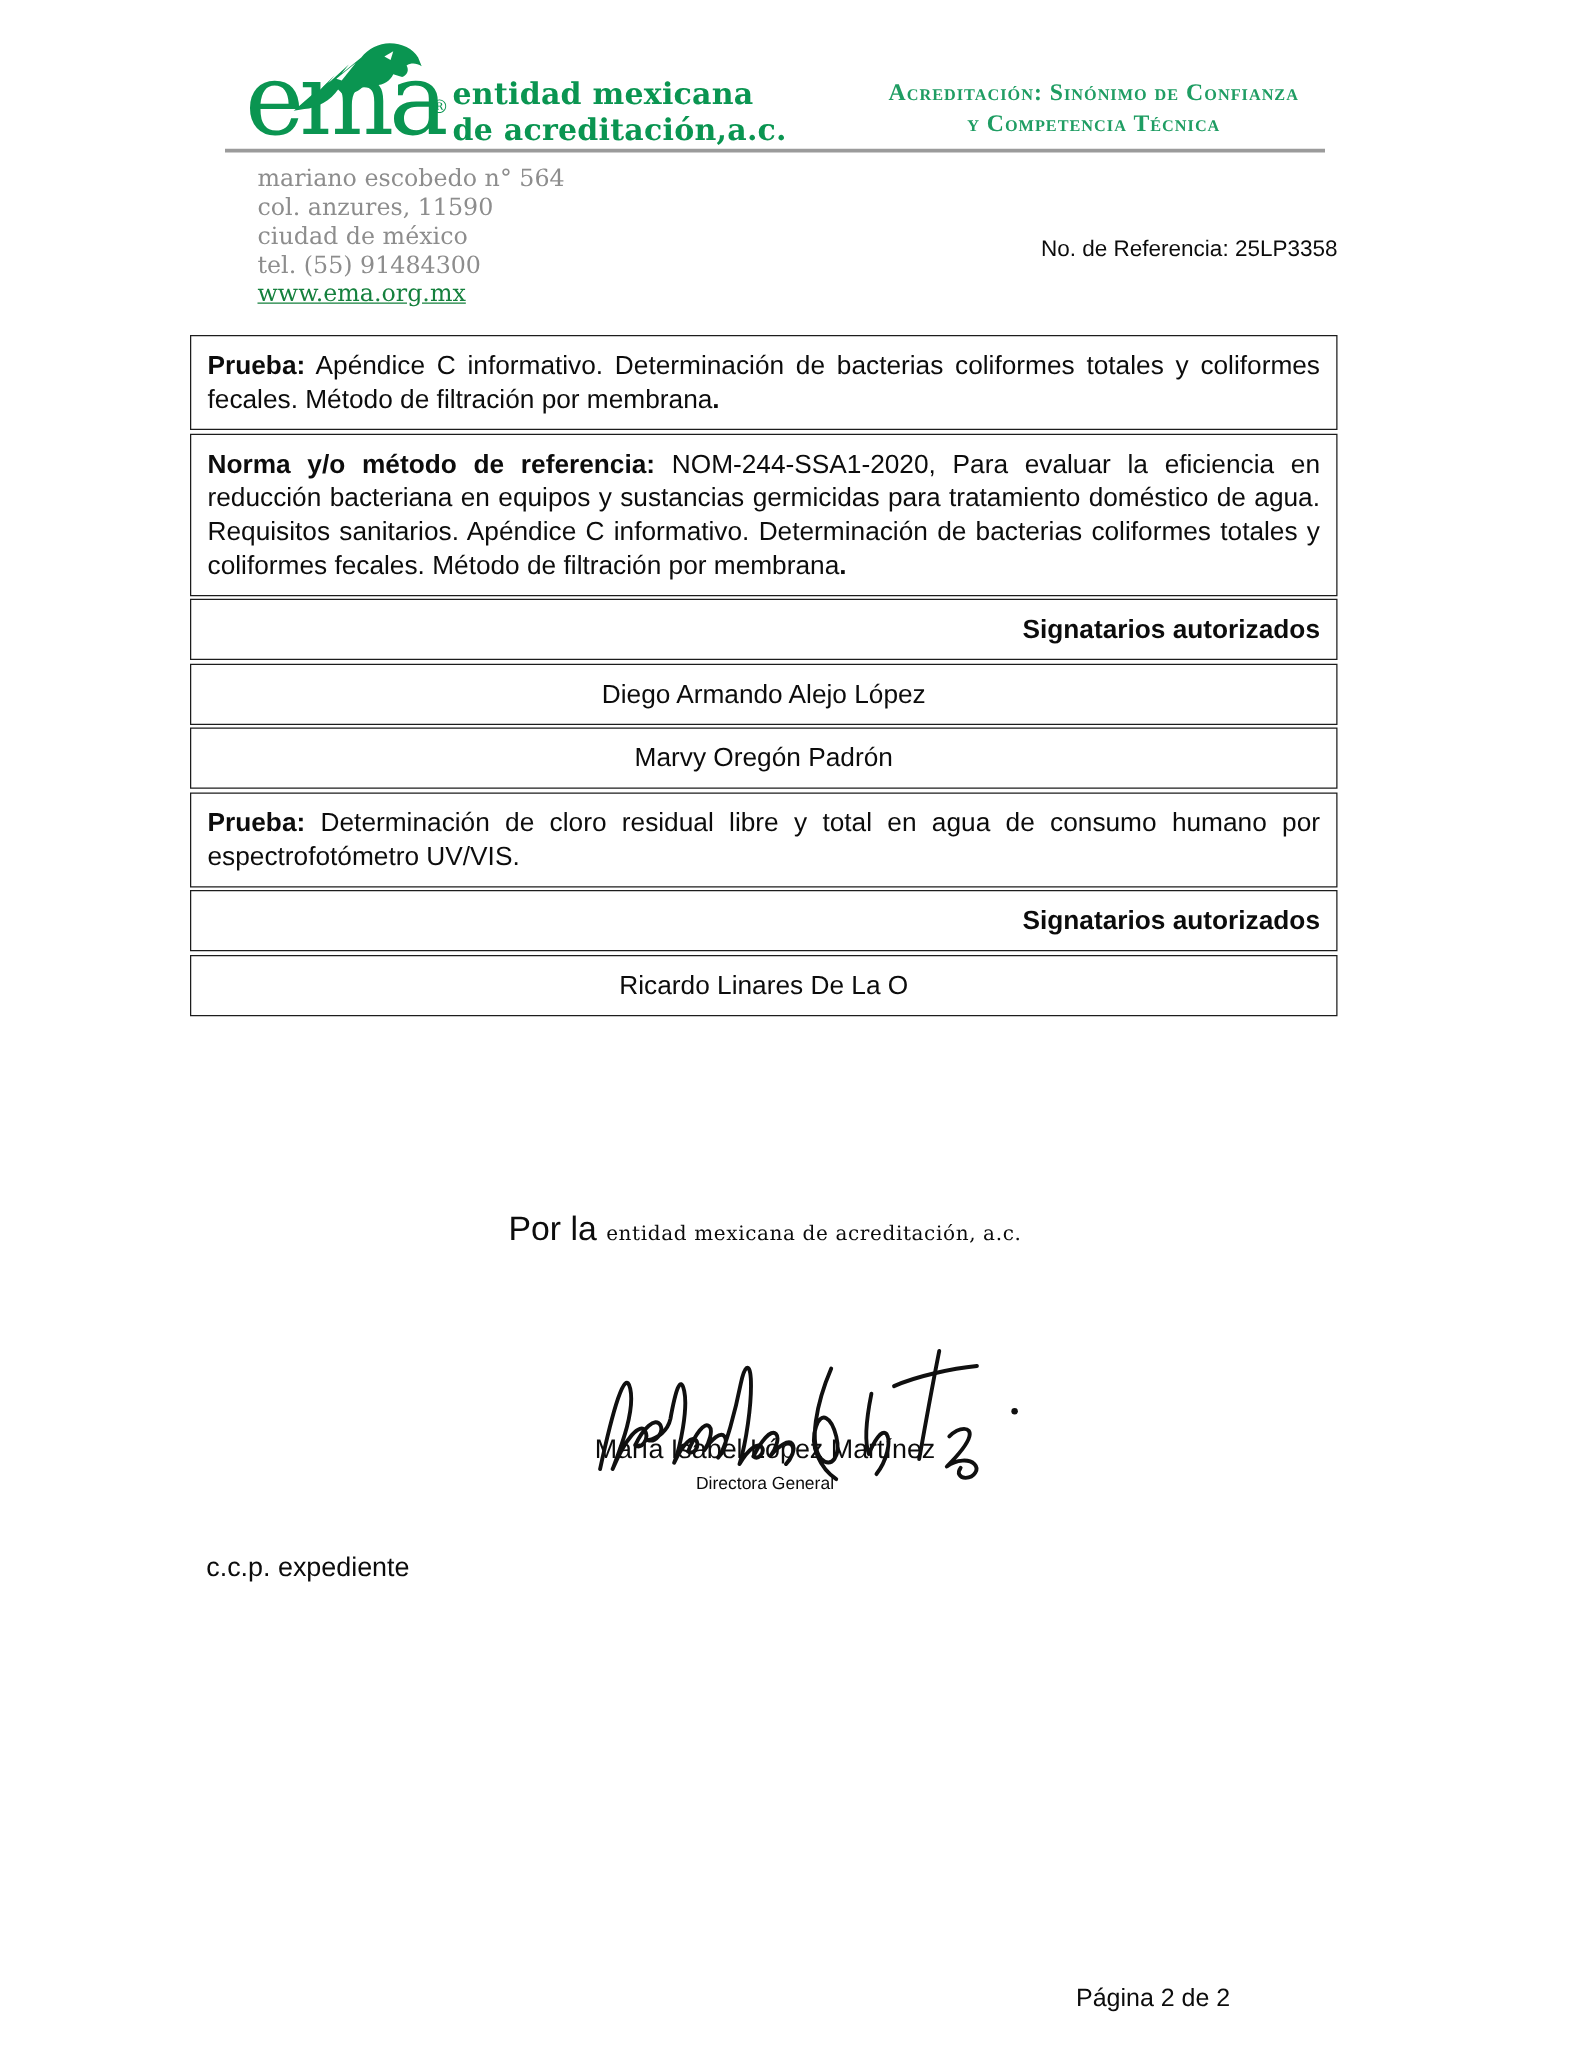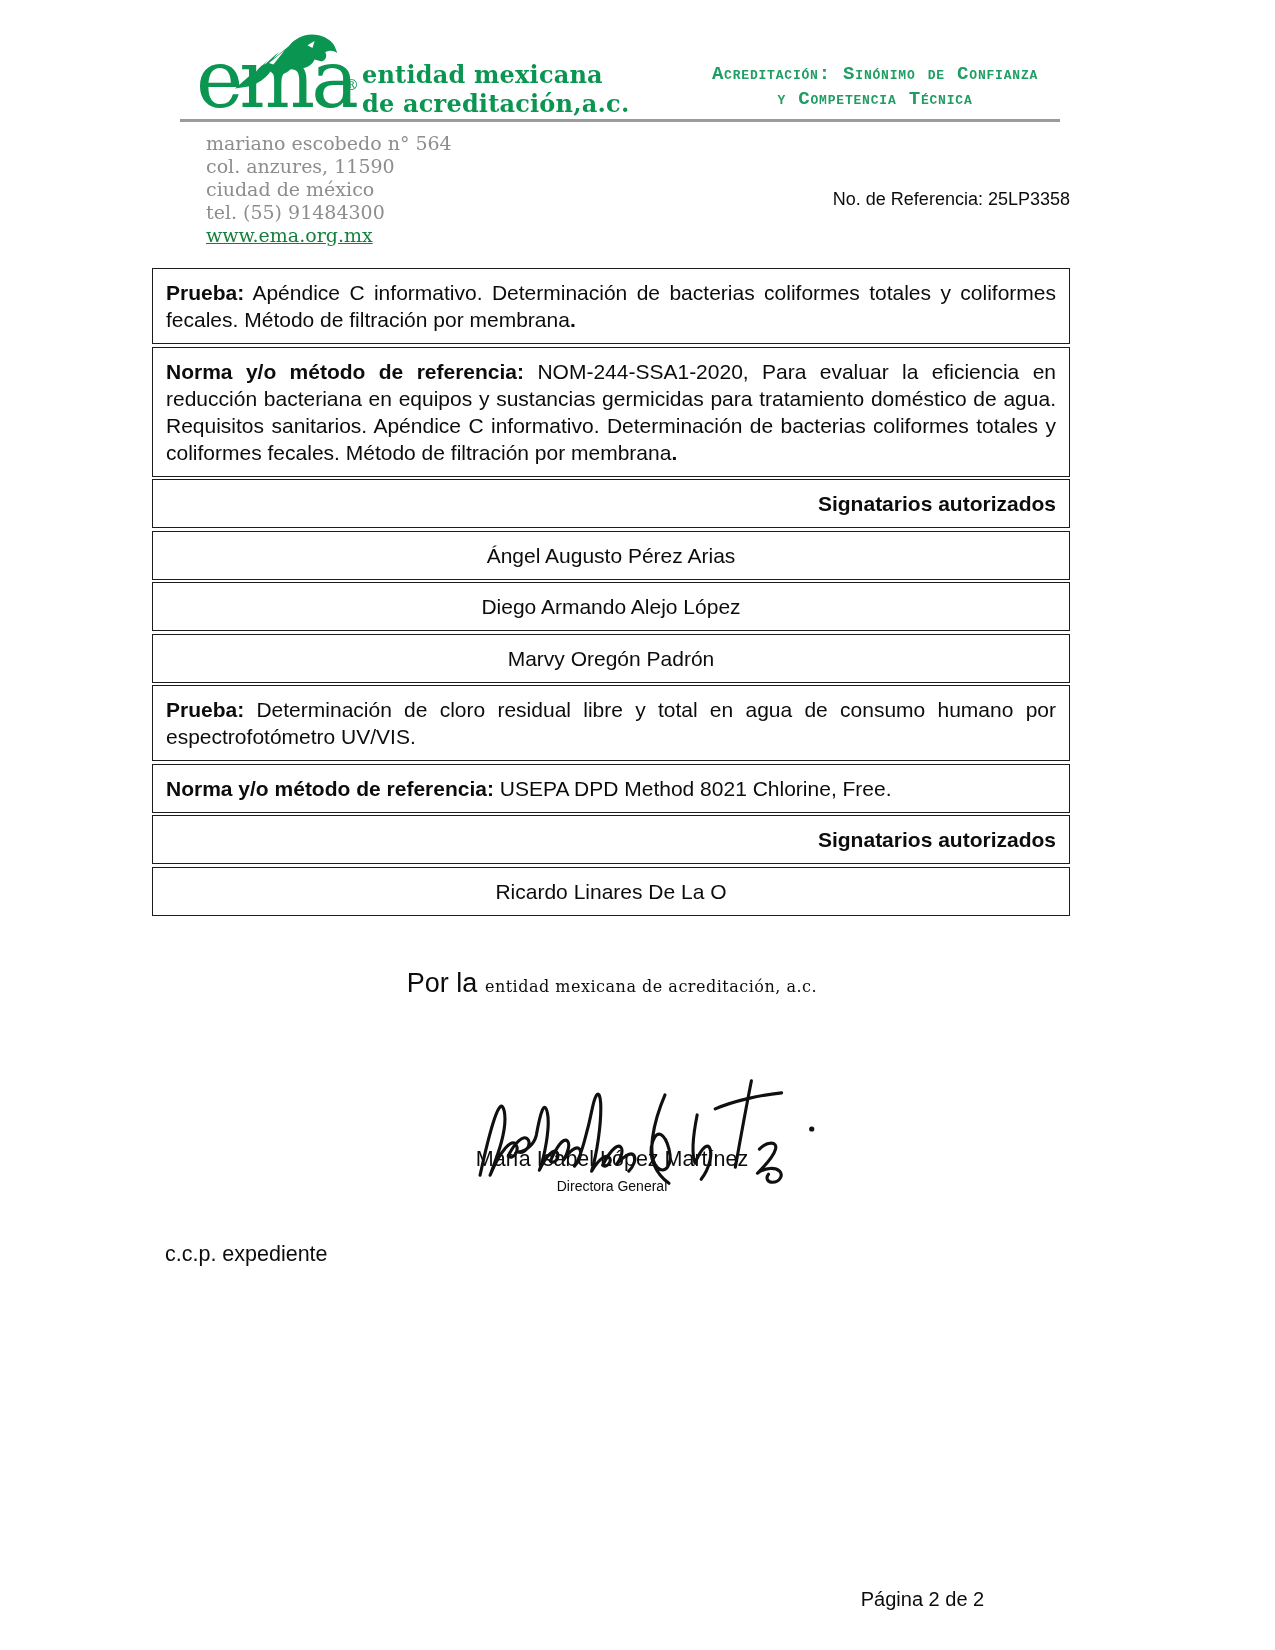--- a/index.html
+++ b/index.html
@@ -18,21 +18,21 @@
     font-family:"DejaVu Serif",serif;
   }
   .eagle{position:absolute;left:228px;top:26px;width:122px;height:64px;}
   .brand-lines{
     position:absolute;left:362px;top:60px;
     font-family:"DejaVu Serif",serif;font-weight:bold;color:#0A9551;
     font-size:24px;line-height:29px;letter-spacing:0.2px;
   }
   .slogan{
     position:absolute;left:690px;top:62px;width:370px;text-align:center;
-    font-family:Liberation Mono, monospace;font-weight:bold;color:#1f9d63;
+    font-family:Liberation Serif, serif;font-weight:bold;color:#1f9d63;
     font-variant:small-caps;font-size:19px;line-height:25px;letter-spacing:0.8px;
   }
   .header-rule{
     position:absolute;left:180px;top:119px;width:880px;height:2.5px;background:#9b9b9b;
   }
   
   .address{
     position:absolute;left:206px;top:132px;
     font-family:"DejaVu Serif",serif;color:#8d8d8d;
     font-size:19px;line-height:23px;
@@ -105,25 +105,23 @@
     <div>tel. (55) 91484300</div>
     <div><a href="#">www.ema.org.mx</a></div>
   </div>
 
   <div class="reference">No. de Referencia: 25LP3358</div>
 
   <div class="acc-table">
       <div class="trow labeled"><b>Prueba:</b> Apéndice C informativo. Determinación de bacterias coliformes totales y coliformes fecales. Método de filtración por membrana<b>.</b></div>
       <div class="trow labeled"><b>Norma y/o método de referencia:</b> NOM-244-SSA1-2020, Para evaluar la eficiencia en reducción bacteriana en equipos y sustancias germicidas para tratamiento doméstico de agua. Requisitos sanitarios. Apéndice C informativo. Determinación de bacterias coliformes totales y coliformes fecales. Método de filtración por membrana<b>.</b></div>
       <div class="trow header">Signatarios autorizados</div>
-      <div class="trow center">Ángel Augusto Pérez Arias</div>
       <div class="trow center">Diego Armando Alejo López</div>
       <div class="trow center">Marvy Oregón Padrón</div>
       <div class="trow labeled"><b>Prueba:</b> Determinación de cloro residual libre y total en agua de consumo humano por espectrofotómetro UV/VIS.</div>
-      <div class="trow labeled"><b>Norma y/o método de referencia:</b> USEPA DPD Method 8021 Chlorine, Free.</div>
       <div class="trow header">Signatarios autorizados</div>
       <div class="trow center">Ricardo Linares De La O</div>
     </div>
 
   <div class="por-la">
     <span>Por la</span>
     <span> </span>
     <span class="entity">entidad mexicana de acreditación, a.c.</span>
   </div>
 

